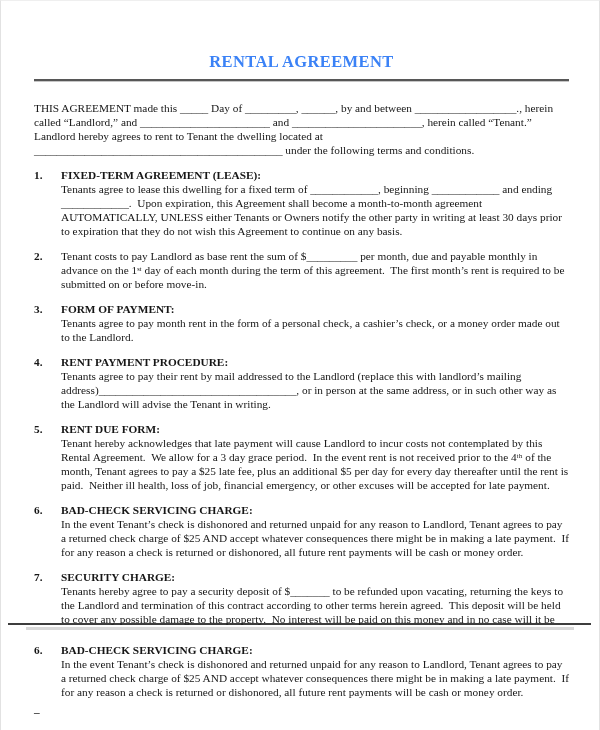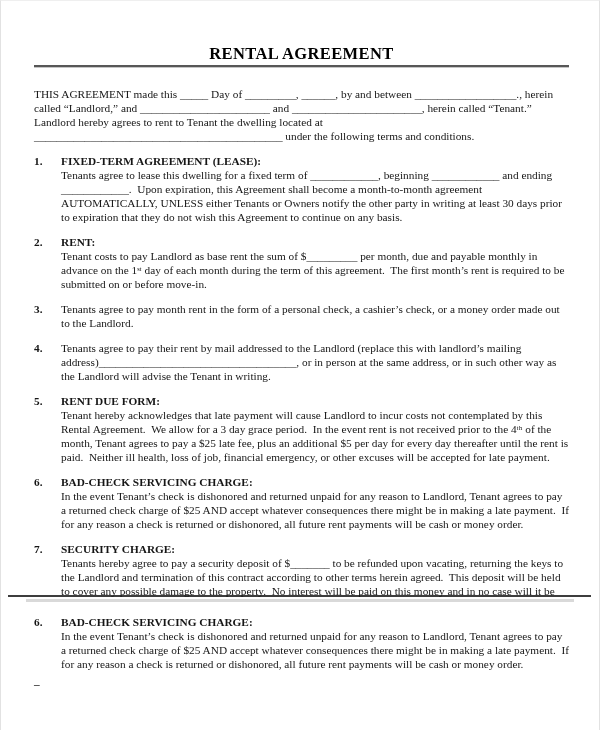--- a/index.html
+++ b/index.html
@@ -13,27 +13,27 @@
     border-left: 1px solid #e2e2e2;
     border-right: 1px solid #e2e2e2;
     border-top: 1px solid #efefef;
     padding: 44px 30px 0 33px;
     font-family: "Liberation Serif", "DejaVu Serif", serif;
     font-size: 11.3px;
     line-height: 14px;
     color: #161616;
   }
   .doc-title {
-    margin: 0;
+    margin: 8px;
     text-align: center;
     font-size: 16.5px;
     line-height: 18px;
     font-weight: bold;
     letter-spacing: 0.4px;
-    color: #000000;
+    color: #3b82f6;
   }
   .title-rule {
     margin-top: 2px;
     height: 0;
     border-top: 2px solid #575757;
     box-shadow: 0 1px 0 #c6c6c6;
   }
   .intro {
     margin: 20px 0 4px 0;
     white-space: pre-wrap;
@@ -85,35 +85,36 @@
     <div class="sec-num">1.</div>
     <div class="sec-content">
       <div class="sec-heading">FIXED-TERM AGREEMENT (LEASE):</div>
       <div class="sec-body">Tenants agree to lease this dwelling for a fixed term of ____________, beginning ____________ and ending ____________.  Upon expiration, this Agreement shall become a month-to-month agreement AUTOMATICALLY, UNLESS either Tenants or Owners notify the other party in writing at least 30 days prior to expiration that they do not wish this Agreement to continue on any basis.</div>
     </div>
   </div>
 
   <div class="section">
     <div class="sec-num">2.</div>
     <div class="sec-content">
-      <div class="sec-heading">RENT:</div>
       <div class="sec-body">Tenant costs to pay Landlord as base rent the sum of $_________ per month, due and payable monthly in advance on the 1ˢᵗ day of each month during the term of this agreement.  The first month’s rent is required to be submitted on or before move-in.</div>
     </div>
   </div>
 
   <div class="section">
     <div class="sec-num">3.</div>
     <div class="sec-content">
+      <div class="sec-heading">FORM OF PAYMENT:</div>
       <div class="sec-body">Tenants agree to pay month rent in the form of a personal check, a cashier’s check, or a money order made out to the Landlord.</div>
     </div>
   </div>
 
   <div class="section">
     <div class="sec-num">4.</div>
     <div class="sec-content">
+      <div class="sec-heading">RENT PAYMENT PROCEDURE:</div>
       <div class="sec-body">Tenants agree to pay their rent by mail addressed to the Landlord (replace this with landlord’s mailing address)___________________________________, or in person at the same address, or in such other way as the Landlord will advise the Tenant in writing.</div>
     </div>
   </div>
 
   <div class="section">
     <div class="sec-num">5.</div>
     <div class="sec-content">
       <div class="sec-heading">RENT DUE FORM:</div>
       <div class="sec-body">Tenant hereby acknowledges that late payment will cause Landlord to incur costs not contemplated by this Rental Agreement.  We allow for a 3 day grace period.  In the event rent is not received prior to the 4ᵗʰ of the month, Tenant agrees to pay a $25 late fee, plus an additional $5 per day for every day thereafter until the rent is paid.  Neither ill health, loss of job, financial emergency, or other excuses will be accepted for late payment.</div>
     </div>

